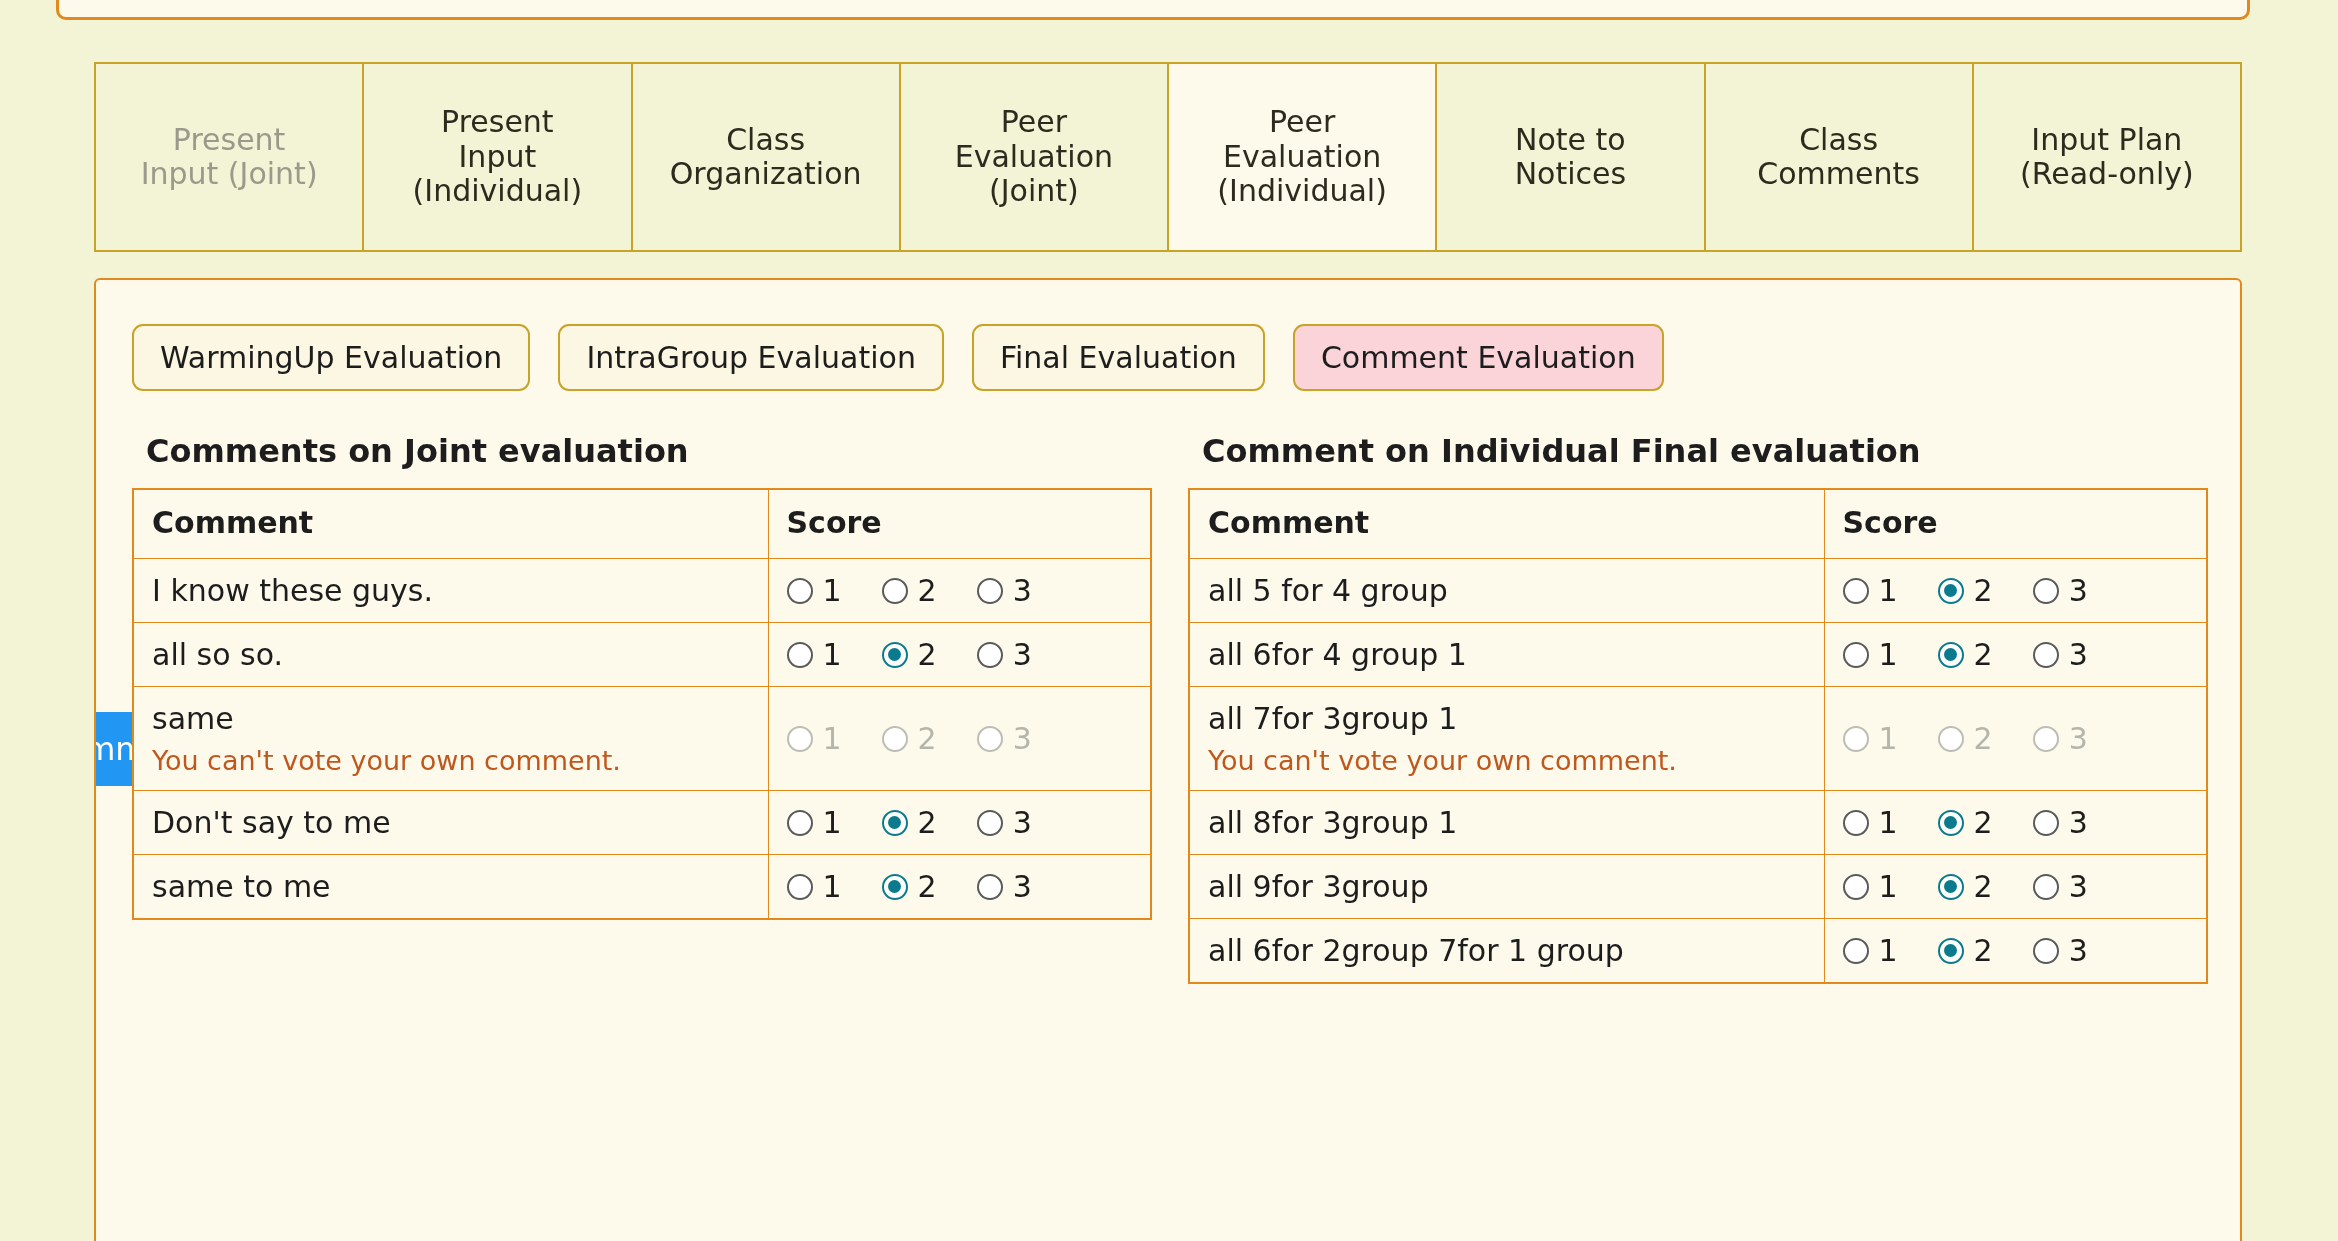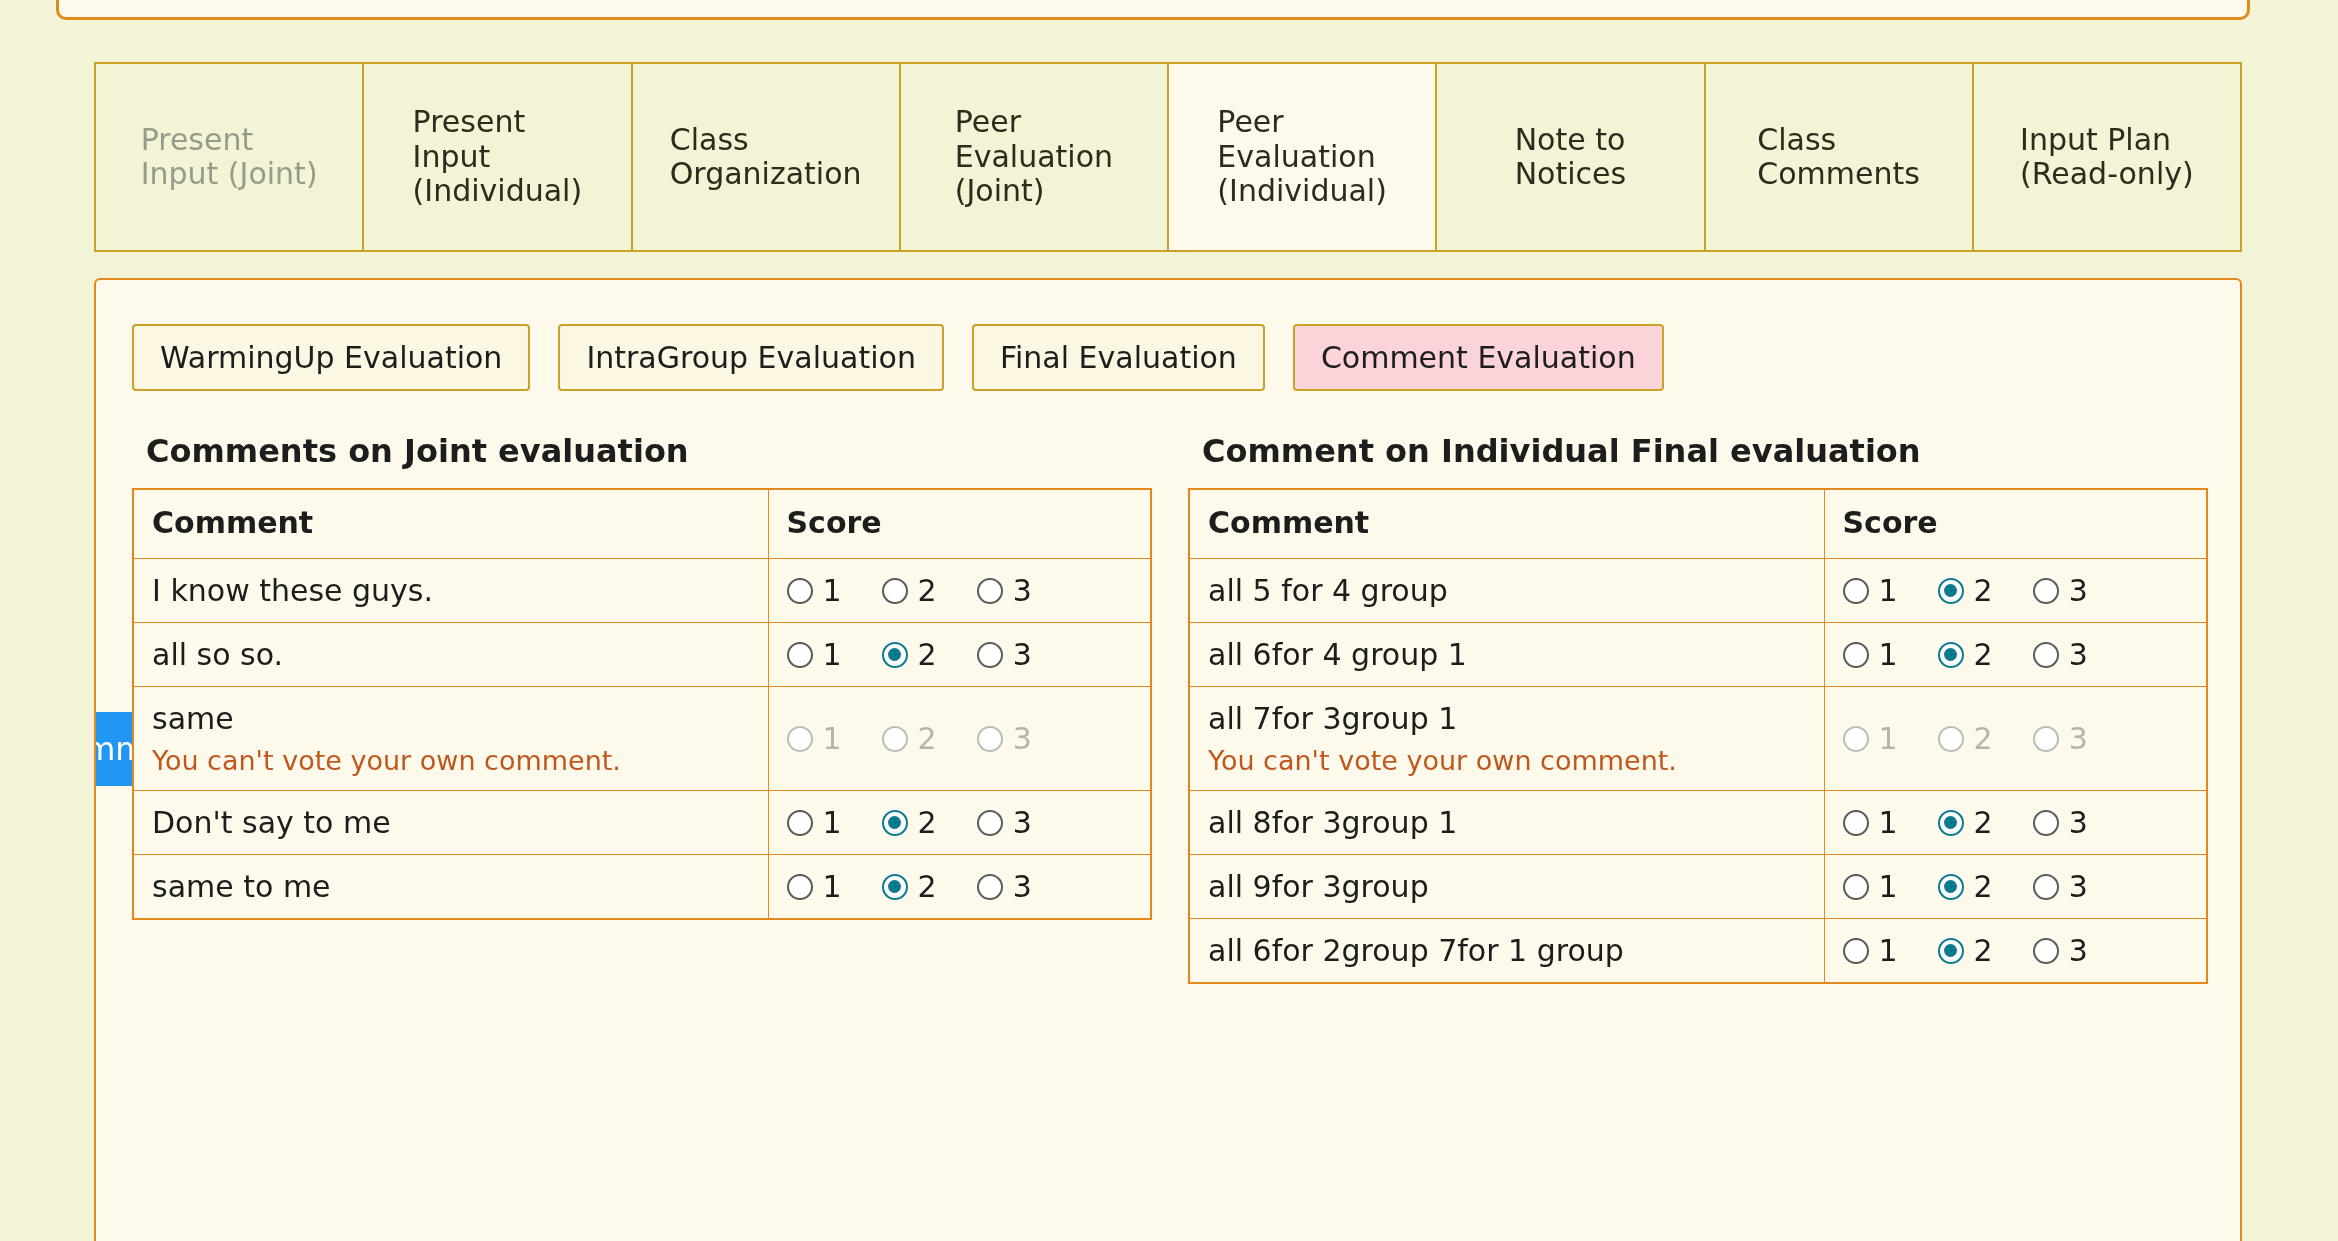--- a/index.html
+++ b/index.html
@@ -42,20 +42,21 @@
     border: 2px solid #c9a227;
     box-sizing: border-box;
     background: #f2f4d5;
   }
   .tab {
     flex: 1 1 0;
     border-right: 2px solid #c9a227;
     display: flex;
     align-items: center;
     justify-content: center;
+    text-align: center;
     font-family: "DejaVu Sans", sans-serif;
     font-size: 30px;
     line-height: 1.15;
     color: #2d2a1e;
     padding: 6px 8px;
     box-sizing: border-box;
     cursor: pointer;
     background: #f2f4d5;
   }
   .tab:last-child { border-right: none; }
@@ -78,21 +79,21 @@
   }
   .subtabs {
     position: absolute;
     left: 36px;
     top: 44px;
     display: flex;
     gap: 28px;
   }
   .subtab {
     border: 2px solid #c9a227;
-    border-radius: 4px;
+    border-radius: 11px;
     background: #fbf7e2;
     font-size: 30px;
     color: #1d1d1d;
     padding: 14px 26px;
     cursor: pointer;
     font-family: "DejaVu Sans", sans-serif;
   }
   .subtab.pink { background: #fbd4d9; }
 
   .getcomment {

